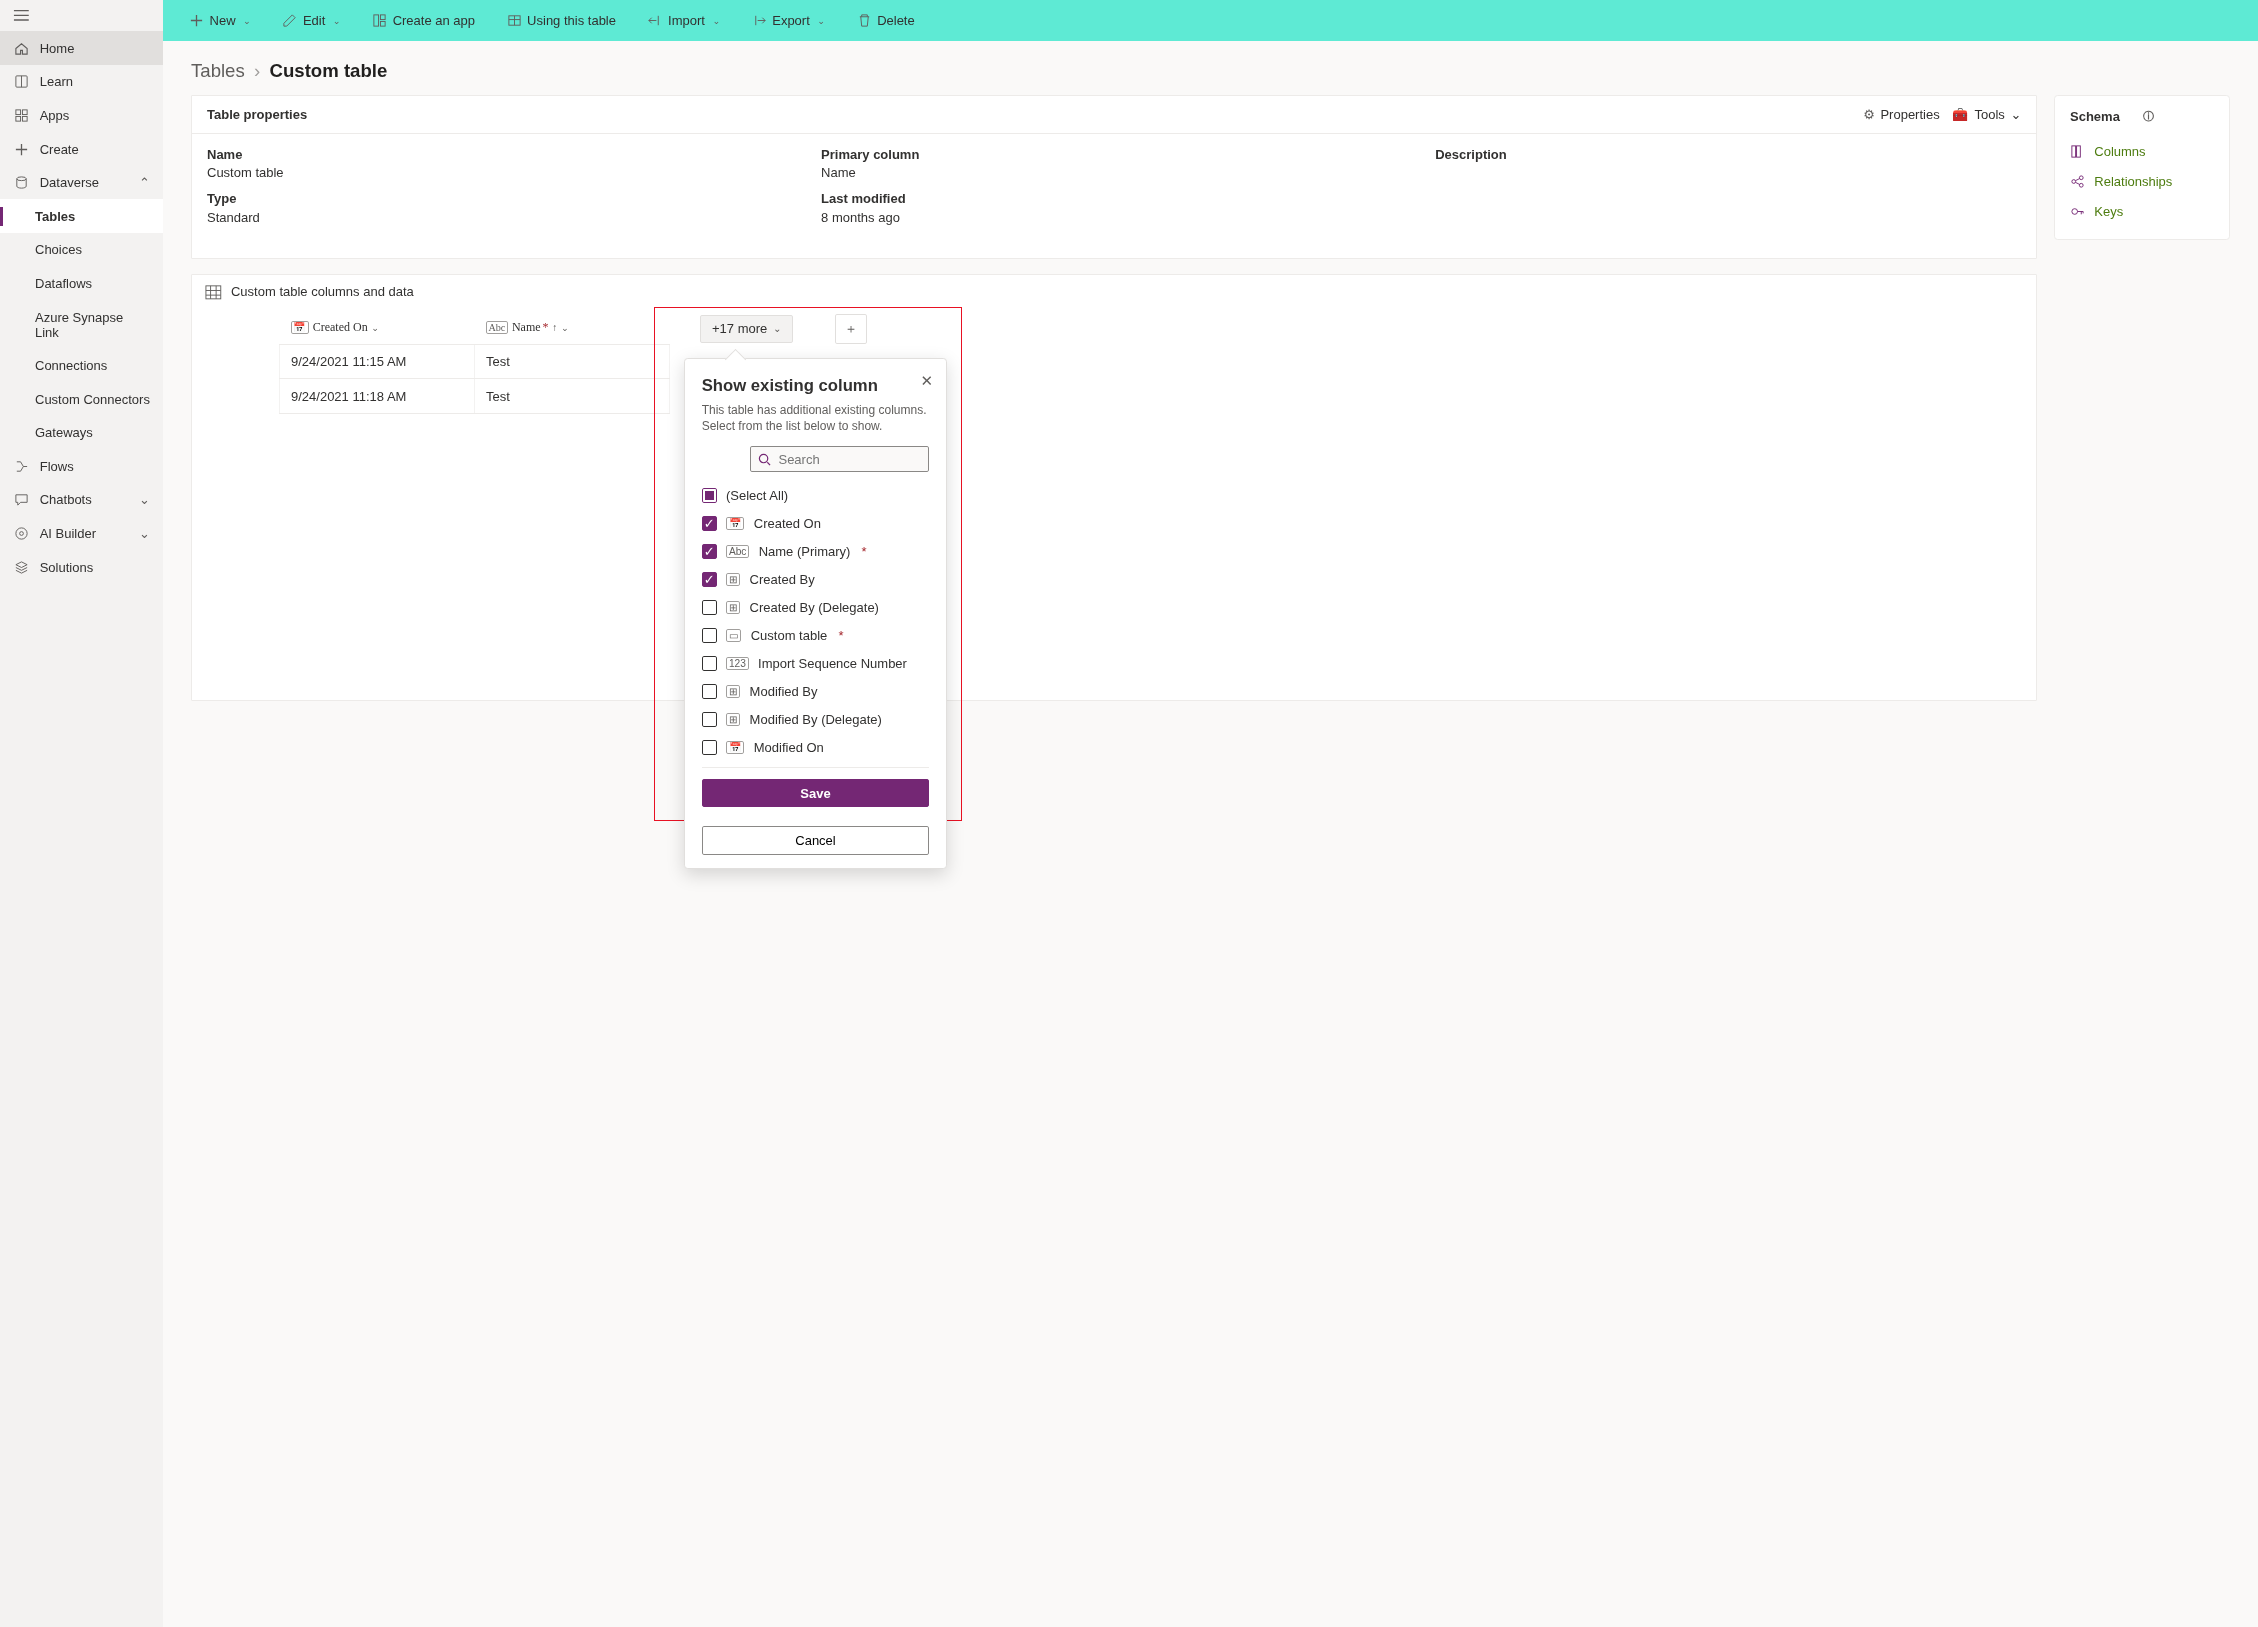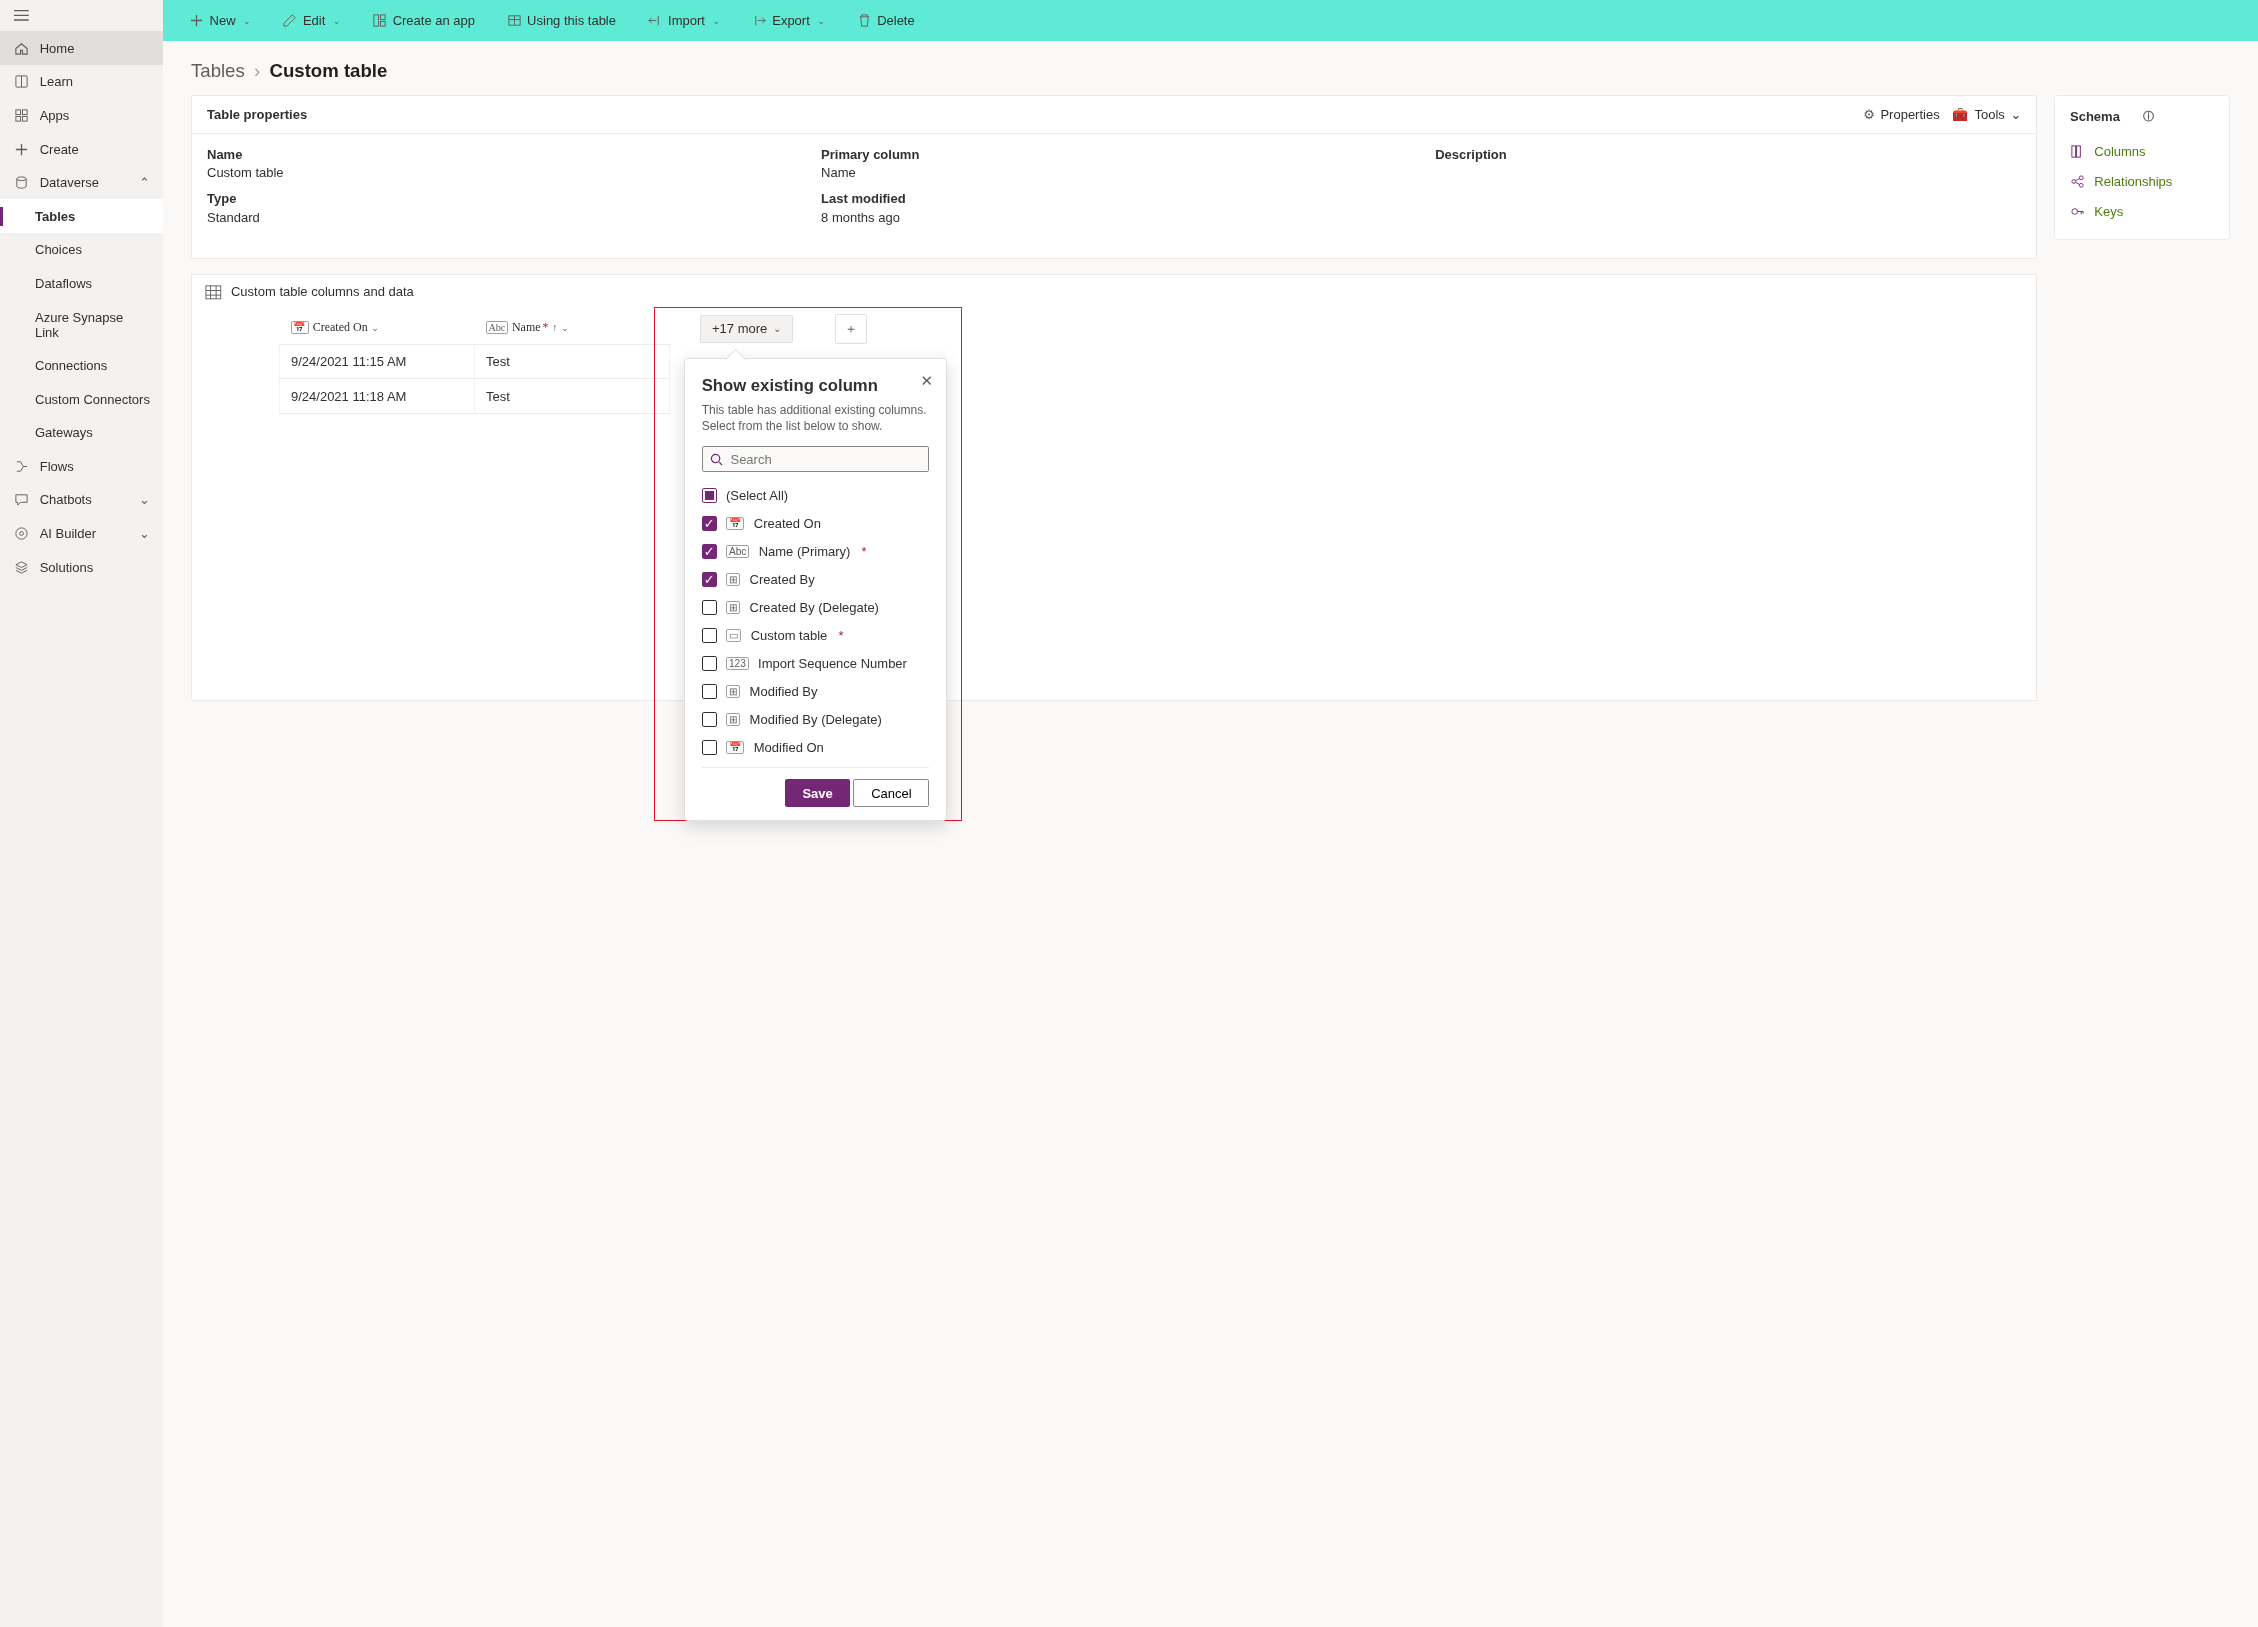--- a/index.html
+++ b/index.html
@@ -76,33 +76,33 @@
 
 
 .highlight-box { position:absolute; border:1.4px solid #e81123; pointer-events:none; }
 
 
 .popup { position:absolute; width:263px; background:#fff; border:0.9px solid #e1dfdd; border-radius:3.7px; box-shadow:0 5.6px 18.6px rgba(0,0,0,0.15); padding: 16.7px 16.7px 13px; }
 .popup .beak { position:absolute; top:-7.4px; left:43px; width:15px; height:15px; background:#fff; border-left:0.9px solid #e1dfdd; border-top:0.9px solid #e1dfdd; transform:rotate(45deg); }
 .popup h3 { font-size:16.7px; font-weight:600; margin-bottom:5.6px;}
 .popup .close { position:absolute; top:13px; right:13px; cursor:pointer; color:#605e5c; font-size:15px;}
 .popup p { color:#605e5c; line-height:1.4; margin-bottom:11px; font-size:12px;}
-.search-box { display:flex; align-items:center; gap:7.4px; border:0.9px solid #8a8886; border-radius:1.9px; padding:4.6px 7.4px; margin-bottom:9.3px; background:#faf9f8;}
+.search-box { display:flex; align-items:center; gap:7.4px; border:0.9px solid #8a8886; border-radius:1.9px; padding:4.6px 7.4px; margin-bottom:9.3px; background:#faf9f8;margin-left:48px;}
 .search-box input { border:none; outline:none; flex:1; font-size:13px; background:transparent;}
 .search-box .icon { color:#742774; }
 .col-list { max-height: 288px; overflow-y:auto; padding-right:3.7px; margin-right:-5.6px;}
 .col-list::-webkit-scrollbar { width:5.6px; }
 .col-list::-webkit-scrollbar-thumb { background:#c8c6c4; border-radius:2.8px;}
 .col-item { display:flex; align-items:center; gap:9.3px; padding:6.5px 0; cursor:pointer;}
 .chk { width:15px; height:15px; border:0.9px solid #323130; border-radius:1.9px; display:inline-flex; align-items:center; justify-content:center; flex-shrink:0; }
 .chk.checked { background:#742774; border-color:#742774; color:#fff; }
 .chk.indeterminate { border-color:#742774; }
 .chk.indeterminate::after { content:""; width:9.3px; height:9.3px; background:#742774; }
 .col-item .type-icon { font-size:10.2px; color:#605e5c; border:0.9px solid #a19f9d; padding:0 1.9px; border-radius:1.9px; }
-.popup-footer { display:flex; justify-content:flex-end; gap:3px; border-top:0.9px solid #edebe9; padding-top:11px; margin-top:5.6px;}
+.popup-footer { display:flex; justify-content:flex-end; gap:19px; border-top:0.9px solid #edebe9; padding-top:11px; margin-top:5.6px;flex-direction:column;}
 .btn { padding:5.6px 16.7px; border-radius:1.9px; font-size:13px; cursor:pointer; border:0.9px solid #8a8886; background:#fff;}
 .btn.primary { background:#742774; border-color:#742774; color:#fff; font-weight:600;}
 
 svg { display:block; }
 </style>
 </head>
 <body>
 
 <div class="app">
 

